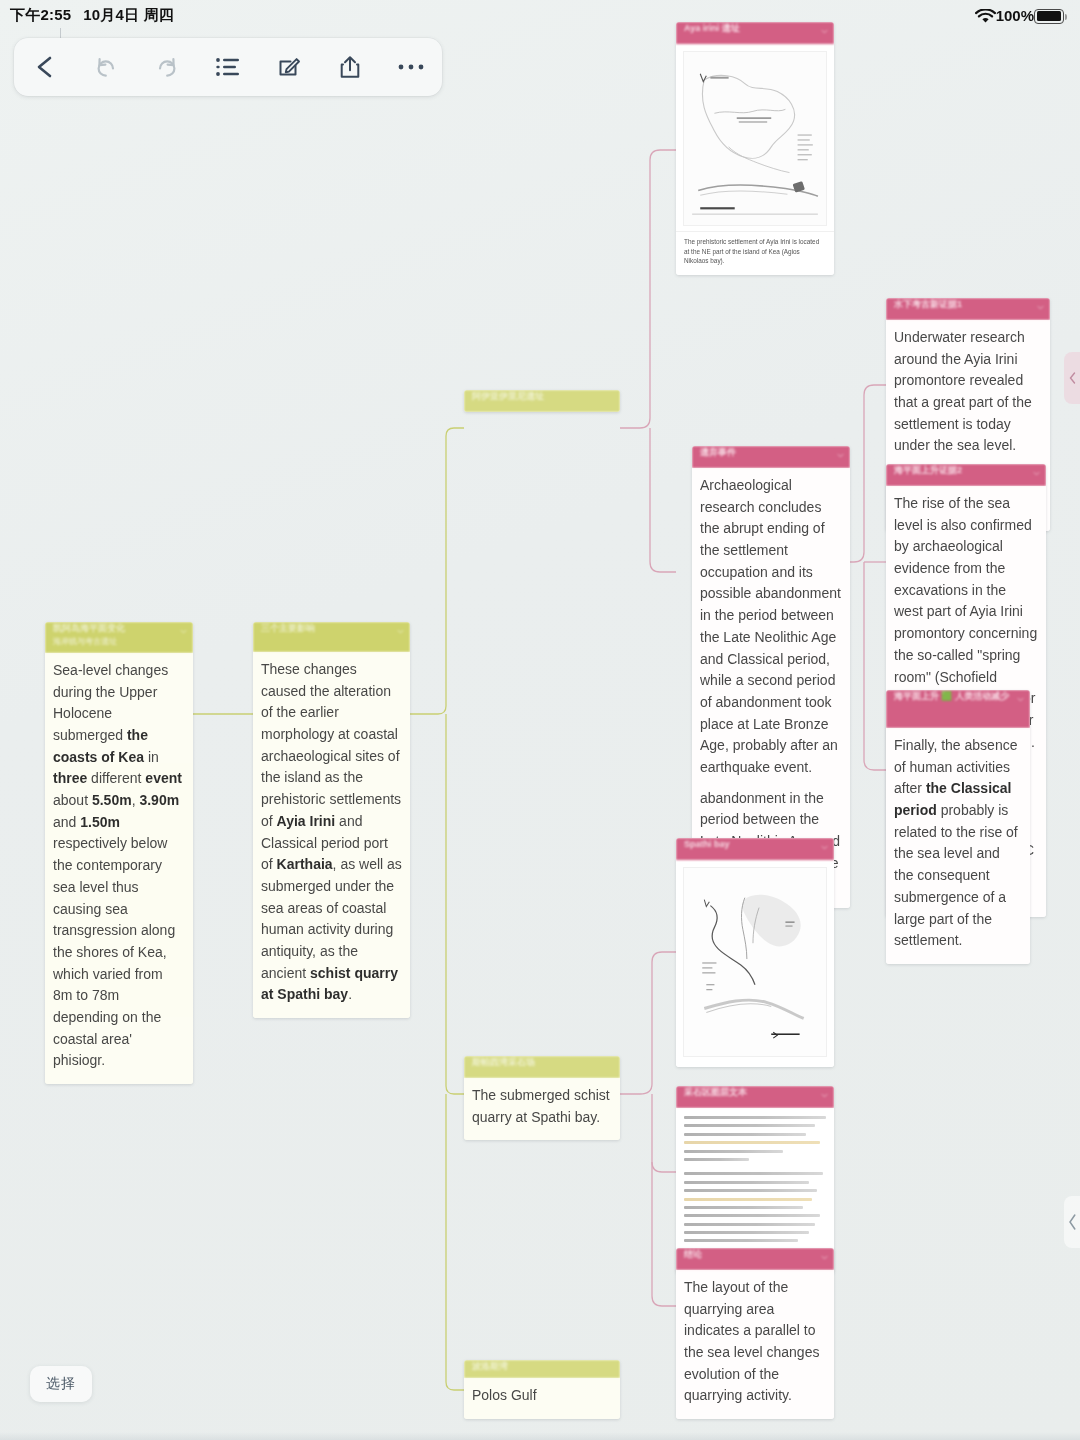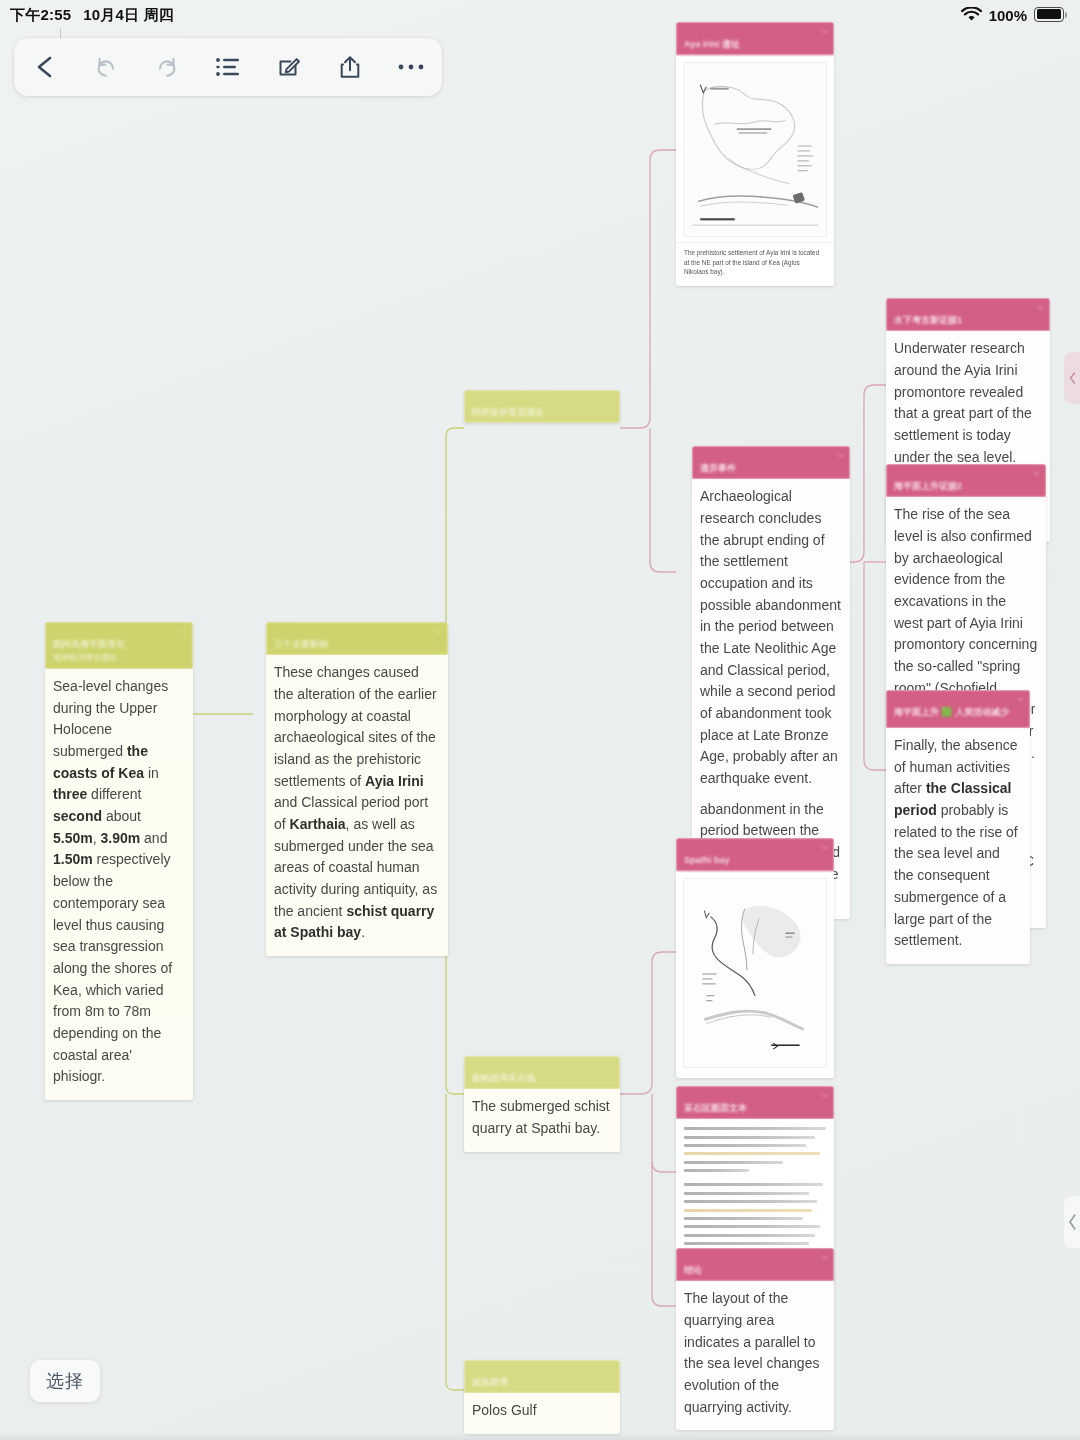--- a/index.html
+++ b/index.html
@@ -17,21 +17,21 @@
 
   
   .statusbar {
     position: absolute; top: 0; left: 0; width: 1080px; height: 30px;
     display: flex; align-items: center; justify-content: space-between;
     padding: 0 16px 0 10px;
     font-size: 15px; font-weight: bold; color: #111;
     z-index: 40;
   }
   .sb-left { display: flex; align-items: baseline; gap: 12px; letter-spacing: .2px;}
-  .sb-right { display: flex; align-items: flex-start; gap: 7px; }
+  .sb-right { display: flex; align-items: flex-end; gap: 0; }
   .wifi svg { display:block; }
   .batt {
     width: 30px; height: 15px; border: 1.6px solid #4a4a4a; border-radius: 4px;
     position: relative; padding: 1.6px;
   }
   .batt:after {
     content:""; position:absolute; right:-4px; top:4px; width:2.4px; height:6px;
     background:#9a9a9a; border-radius: 0 2px 2px 0;
   }
   .batt i { display:block; height:100%; width:100%; background:#111; border-radius:1.5px; }
@@ -61,21 +61,21 @@
 
   
   .node {
     position: absolute; z-index: 5;
     border-radius: 3px;
     box-shadow: 0 1px 3px rgba(70,80,90,.18);
     overflow: hidden;
     background: #fdfdfb;
   }
   .node .hdr {
-    padding: 16px 8px 5px 8px;
+    padding: 0 8px 5px 8px;
     font-size: 9px; font-weight: bold; line-height: 1.35;
     position: relative;
     min-height: 22px;
   }
   .node .hdr .sub {
     display:block; font-size: 8px; font-weight: bold; opacity:.85; margin-top:3px;
   }
   .node .body {
     padding: 7px 8px 12px 8px;
     font-size: 14px; line-height: 1.55; color: #2e2e2e;
@@ -128,21 +128,21 @@
   }
   .dense .line.hl { background: linear-gradient(90deg,#c9a23d,#dbb85c); opacity:.5; }
   .dense .gap { height: 6px; }
 
   
   .select-pill {
     position: absolute; left: 30px; bottom: 38px;
     padding: 9px 16px; border-radius: 10px;
     background: rgba(248,250,250,.92);
     box-shadow: 0 1px 4px rgba(60,70,80,.12);
-    font-size: 18px; color: #4a5866; letter-spacing: 1px;
+    font-size: 14px; color: #4a5866; letter-spacing: 1px;
     z-index: 25;
     margin-top: 45px;
   }
 
   
   .edge-handle {
     position: absolute; right: 0; width: 16px; height: 52px;
     background: rgba(255,255,255,.55);
     border-radius: 8px 0 0 8px;
     display:flex; align-items:center; justify-content:center;
@@ -257,25 +257,25 @@
 
   <div class="node n-yellow" style="left:45px; top:622px; width:148px;">
     <div class="hdr blurry">
       <span>凯阿岛海平面变化</span>
       <span class="sub">海岸线与考古遗址</span>
       <svg class="chev" viewBox="0 0 8 8">
           <path d="M1 2.5 L4 5.5 L7 2.5" stroke="#fff" stroke-width="1.1" fill="none"></path>
         </svg>
     </div>
     <div class="body blurry">
-        <p>Sea-level changes during the Upper Holocene submerged <b>the coasts of Kea</b> in <b>three</b> different <b>second</b> about <b>5.50m</b>, <b>3.90m</b> and <b>1.50m</b> respectively below the contemporary sea level thus causing sea transgression along the shores of Kea, which varied from 8m to 78m depending on the coastal area' phisiogr.</p>
-      </div>
-  </div>
-
-  <div class="node n-yellow" style="left:266px; top:622px; width:182px;">
+        <p>Sea-level changes during the Upper Holocene submerged <b>the coasts of Kea</b> in <b>three</b> different <b>event</b> about <b>5.50m</b>, <b>3.90m</b> and <b>1.50m</b> respectively below the contemporary sea level thus causing sea transgression along the shores of Kea, which varied from 8m to 78m depending on the coastal area' phisiogr.</p>
+      </div>
+  </div>
+
+  <div class="node n-yellow" style="left:253px; top:622px; width:157px;">
     <div class="hdr blurry" style="min-height:30px;">
       <span>三个主要影响</span>
       <svg class="chev" viewBox="0 0 8 8">
           <path d="M1 2.5 L4 5.5 L7 2.5" stroke="#fff" stroke-width="1.1" fill="none"></path>
         </svg>
     </div>
     <div class="body blurry">
         <p>These changes caused the alteration of the earlier morphology at coastal archaeological sites of the island as the prehistoric settlements of <b>Ayia Irini</b> and Classical period port of <b>Karthaia</b>, as well as submerged under the sea areas of coastal human activity during antiquity, as the ancient <b>schist quarry at Spathi bay</b>.</p>
       </div>
   </div>

